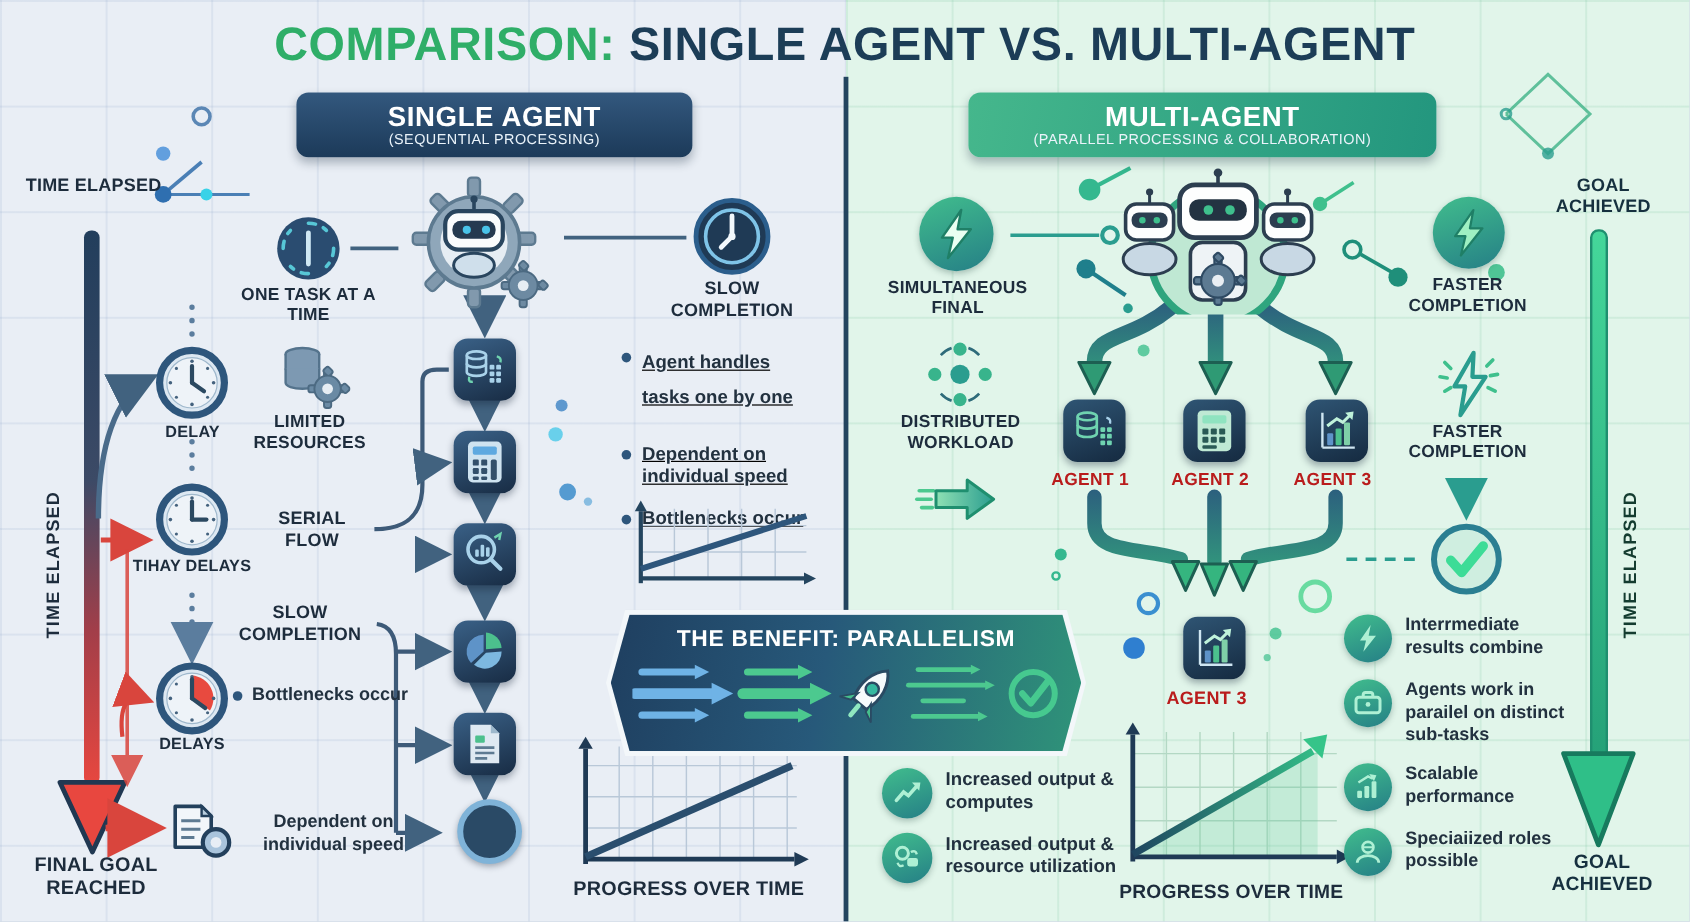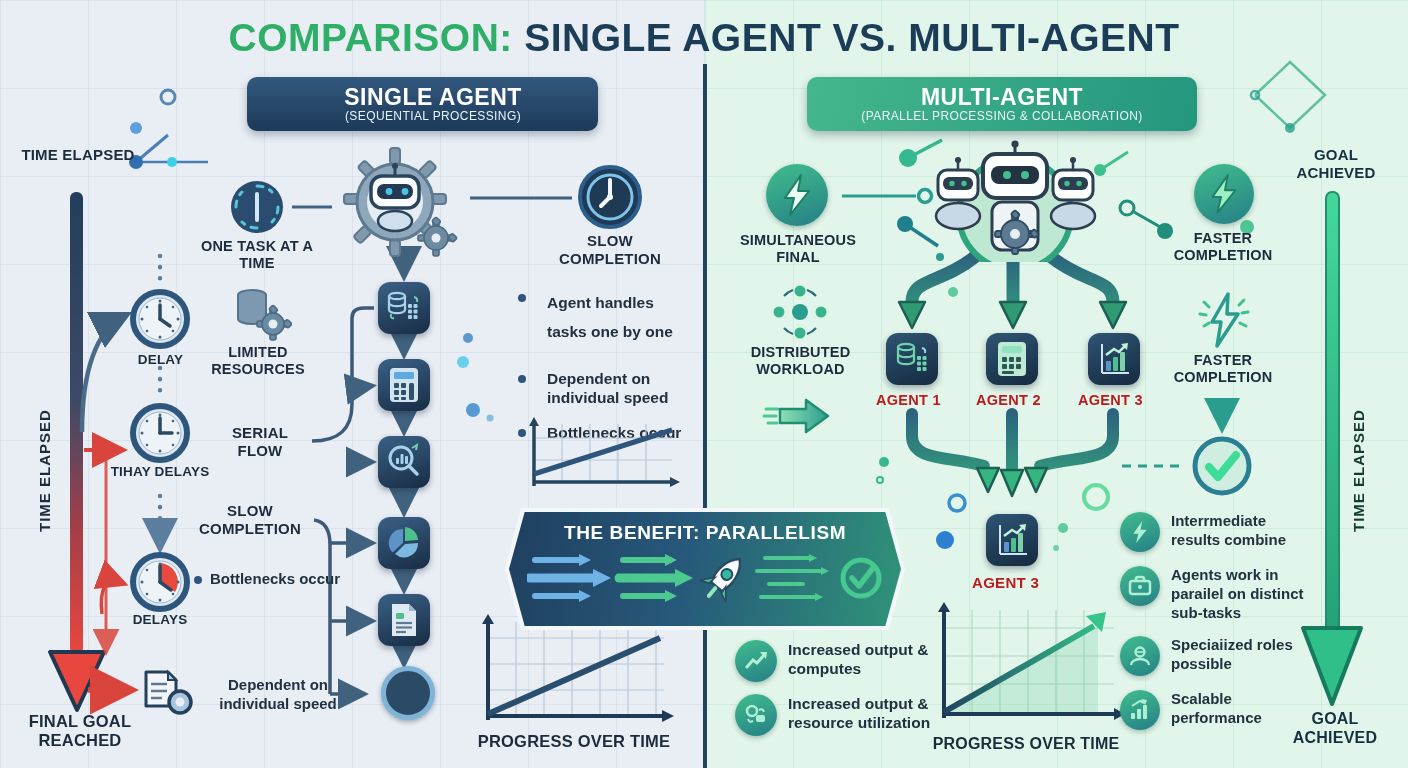--- a/index.html
+++ b/index.html
@@ -17,35 +17,35 @@
   .divider{left:703px;top:64px;width:4px;height:704px;background:#23445f;z-index:1;}
   #wires{left:0;top:0;z-index:2;}
   .z3{z-index:3;}
   .title{left:0;top:16px;width:1408px;text-align:center;font-size:39px;font-weight:800;
     letter-spacing:.5px;color:#1c3d57;white-space:nowrap;}
   .title .green{color:#2fae68;}
   .hdr{border-radius:10px;color:#fff;text-align:center;display:flex;flex-direction:column;
     justify-content:center;box-shadow:0 4px 8px rgba(20,40,60,.3);}
   .hdr .t{font-size:23px;font-weight:800;letter-spacing:.5px;line-height:1.05;}
   .hdr .s{font-size:12px;font-weight:400;letter-spacing:.4px;color:#eaf3fa;}
-  .hdr-left{left:247px;top:77px;width:330px;height:54px;background:linear-gradient(180deg,#33587e,#1c3a59);padding-left:21px;}
+  .hdr-left{left:247px;top:77px;width:330px;height:54px;background:linear-gradient(180deg,#33587e,#1c3a59);}
   .hdr-right{left:807px;top:77px;width:390px;height:54px;background:linear-gradient(100deg,#45b78c,#23967e);}
   .lbl{font-weight:800;color:#1d2c3c;text-align:center;line-height:1.18;letter-spacing:.2px;font-size:14.5px;}
   .body-t{font-weight:600;color:#22313f;line-height:1.25;font-size:15px;}
   .vtext{writing-mode:vertical-rl;transform:rotate(180deg);font-weight:800;color:#1d2c3c;
     font-size:15px;letter-spacing:1px;}
   .vtext-g{writing-mode:vertical-rl;transform:rotate(180deg);font-weight:800;color:#143c30;
     font-size:15px;letter-spacing:1px;}
   .chip{width:52px;height:52px;border-radius:12px;background:linear-gradient(160deg,#3a6187,#182c44);
     box-shadow:0 3px 6px rgba(15,30,50,.35);display:flex;align-items:center;justify-content:center;}
   .chip-g{width:52px;height:52px;border-radius:12px;background:linear-gradient(160deg,#2f5574,#152a40);
     box-shadow:0 3px 6px rgba(15,30,50,.35);display:flex;align-items:center;justify-content:center;}
   .node-circle{width:44px;height:44px;border-radius:50%;background:#2a4a66;
     border:5px solid #7fb3d8;box-shadow:0 2px 5px rgba(15,30,50,.35);}
-  .bullet-row{display:flex;gap:21px;margin-bottom:15px;}
+  .bullet-row{display:flex;gap:9px;margin-bottom:15px;text-decoration:underline;}
   .bdot{flex:0 0 8px;width:8px;height:8px;border-radius:50%;background:#2e567c;margin-top:6px;}
   .banner-outer{left:505px;top:508px;width:400px;height:122px;background:#f3f7fa;
     clip-path:polygon(4% 0,96% 0,100% 50%,96% 100%,4% 100%,0 50%);z-index:5;
     filter:drop-shadow(0 4px 6px rgba(20,40,60,.35));}
   .banner-inner{left:509px;top:512px;width:392px;height:114px;
     clip-path:polygon(4% 0,96% 0,100% 50%,96% 100%,4% 100%,0 50%);
     background:linear-gradient(100deg,#1f3f60 0%,#27597a 45%,#2f9479 100%);z-index:6;
     display:flex;flex-direction:column;align-items:center;}
   .banner-title{margin-top:10px;color:#fff;font-weight:800;font-size:19px;letter-spacing:.6px;}
   .circle-icon{border-radius:50%;display:flex;align-items:center;justify-content:center;
@@ -788,36 +788,36 @@
             <rect x="2" y="6" width="20" height="13" rx="2.5" fill="none" stroke="#aef0d4" stroke-width="2.5"></rect>
             <path d="M8 6 V4 a2 2 0 0 1 2 -2 h4 a2 2 0 0 1 2 2 V6" fill="none" stroke="#aef0d4" stroke-width="2.5"></path>
             <circle cx="12" cy="12" r="2" fill="#aef0d4"></circle>
           </svg>
       </div>
       <div class="body-t" style="font-size:15px;">Agents work in parailel on distinct sub-tasks</div>
     </div>
     <div class="list-row">
       <div class="circle-icon teal-grad" style="width:40px;height:40px;flex:0 0 40px;">
         <svg width="24" height="24" viewBox="0 0 24 24">
-            <circle cx="12" cy="8" r="4.5" fill="none" stroke="#aef0d4" stroke-width="2.3"></circle>
-            <path d="M3 21 a9 6 0 0 1 18 0" fill="none" stroke="#aef0d4" stroke-width="2.3"></path>
-            <line x1="8" y1="8" x2="16" y2="8" stroke="#aef0d4" stroke-width="1.6"></line>
-          </svg>
-      </div>
-      <div class="body-t" style="font-size:15px;">Speciaiized roles possible</div>
-    </div>
-    <div class="list-row">
-      <div class="circle-icon teal-grad" style="width:40px;height:40px;flex:0 0 40px;">
-        <svg width="24" height="24" viewBox="0 0 24 24">
             <g fill="#aef0d4">
               <rect x="3" y="15" width="4" height="6" rx="1"></rect>
               <rect x="9" y="11" width="4" height="10" rx="1"></rect>
               <rect x="15" y="7" width="4" height="14" rx="1"></rect>
             </g>
             <path d="M4 8 L12 3 L16 5" stroke="#aef0d4" stroke-width="2" fill="none"></path>
             <polygon points="13,1 19,2 17,7" fill="#aef0d4"></polygon>
           </svg>
       </div>
       <div class="body-t" style="font-size:15px;">Scalable performance</div>
     </div>
+    <div class="list-row">
+      <div class="circle-icon teal-grad" style="width:40px;height:40px;flex:0 0 40px;">
+        <svg width="24" height="24" viewBox="0 0 24 24">
+            <circle cx="12" cy="8" r="4.5" fill="none" stroke="#aef0d4" stroke-width="2.3"></circle>
+            <path d="M3 21 a9 6 0 0 1 18 0" fill="none" stroke="#aef0d4" stroke-width="2.3"></path>
+            <line x1="8" y1="8" x2="16" y2="8" stroke="#aef0d4" stroke-width="1.6"></line>
+          </svg>
+      </div>
+      <div class="body-t" style="font-size:15px;">Speciaiized roles possible</div>
+    </div>
   </div>
 
 </div>
 
 </body></html>

